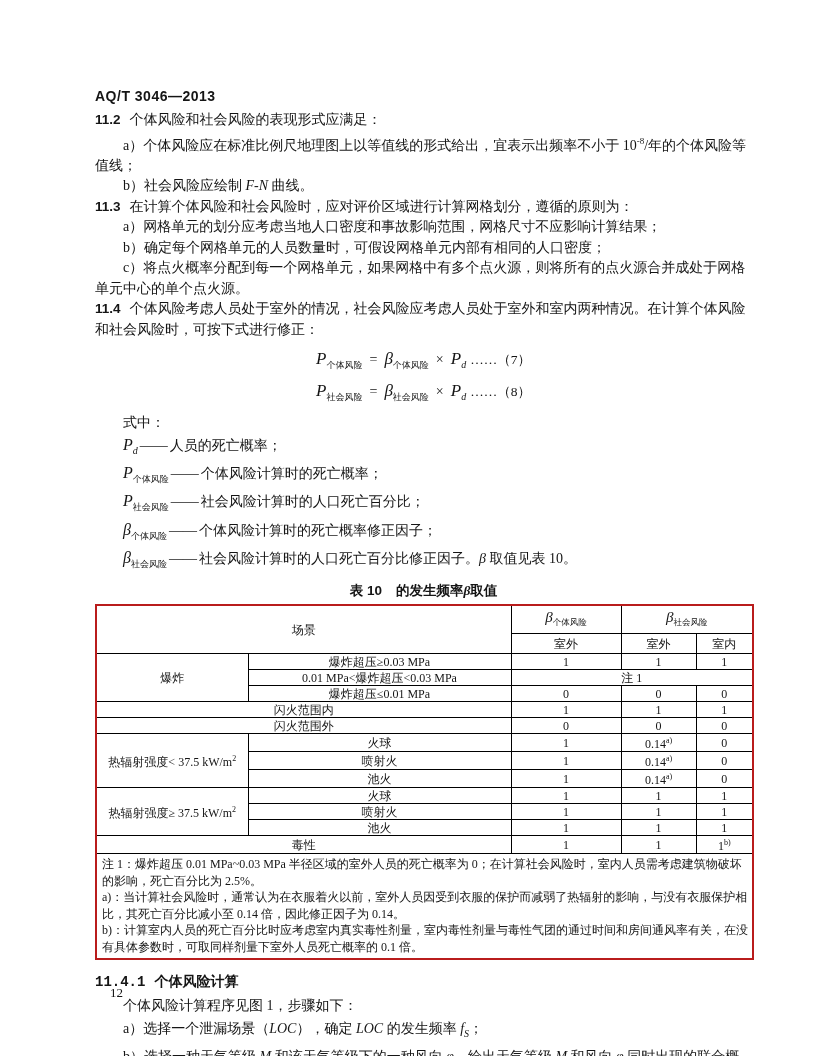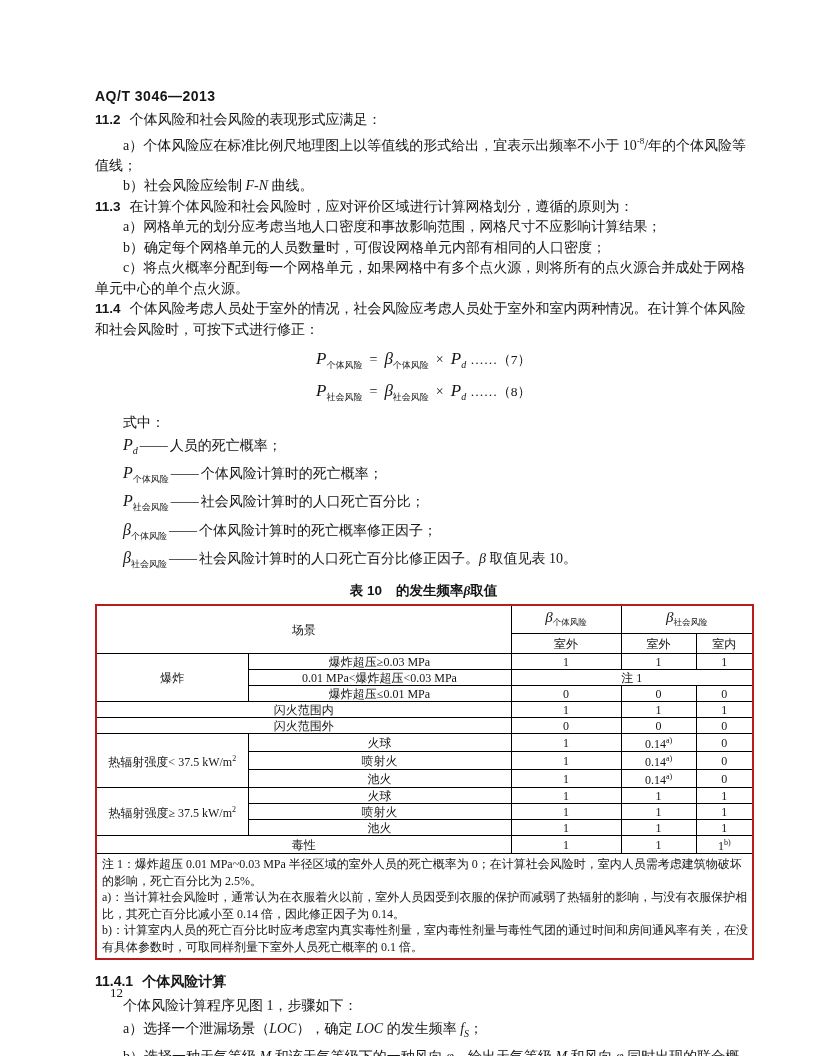--- a/index.html
+++ b/index.html
@@ -43,21 +43,21 @@
     vertical-align:middle; padding:0 2px; font-size:12px; height:15px; line-height:14px; }
   .beta thead tr.r1 th { height:27px; }
   .beta thead tr.r2 th { height:19px;text-align:center; }
   .hb { font-style:italic; font-size:15px; }
   .hb-sub { font-size:8.5px; font-style:normal; }
   .cell-sup { font-size:8px; }
   .beta td.notes-cell { text-align:left; padding:2px 3px 3px 5px; height:auto; }
   .note-p { margin:0; font-size:12px; line-height:16.5px; }
 
   .s1141 { margin-top:13px; }
-  .h1141 { margin:0 0 3px 0; font-family:Liberation Sans, sans-serif;
+  .h1141 { margin:0 0 3px 0; font-family:Liberation Mono, monospace;
     font-weight:bold; font-size:14px; }
   .h1141 .hnum { margin-right:9px; }
   p.step { margin:0; padding-left:2em; font-size:14px; line-height:23px; }
 
   .pnum { position:absolute; left:110px; top:985px; font-size:13px; }
 </style>
 </head>
 <body>
 
 <div class="content">

